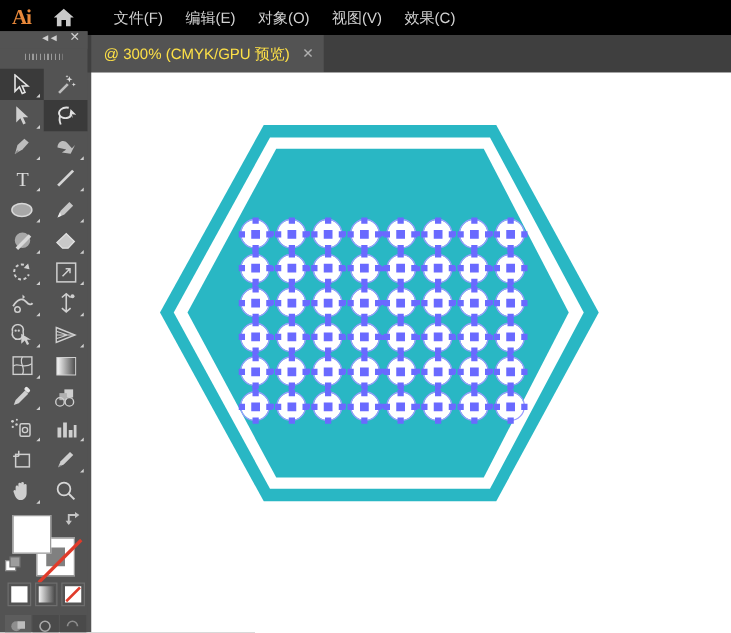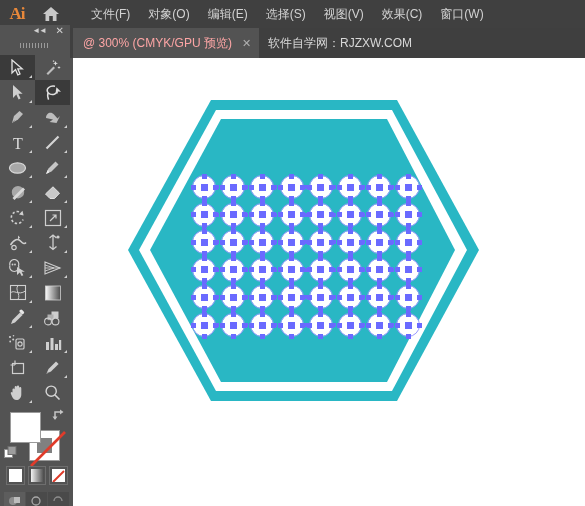--- a/index.html
+++ b/index.html
@@ -1,35 +1,35 @@
 <!DOCTYPE html>
 <html><head>
 <meta charset="utf-8">
 <style>
   html,body{margin:0;padding:0;background:#fff;}
   body{width:585px;height:506px;overflow:hidden;
        font-family:"Liberation Sans","DejaVu Sans",sans-serif;}
   .app{position:relative;width:585px;height:506px;background:#535353;overflow:hidden;}
 
   
-  .menubar{position:absolute;left:0;top:0;width:585px;height:28px;background:#404040;
+  .menubar{position:absolute;left:0;top:0;width:585px;height:28px;background:#000000;
            display:flex;align-items:center;}
   .ai-logo{width:34px;height:28px;display:flex;align-items:center;justify-content:center;
            color:#e8883a;font-size:17px;font-weight:bold;font-family:"Liberation Serif",serif;
            letter-spacing:-1px;}
   .home-icon{width:34px;height:28px;display:flex;align-items:center;justify-content:center;}
   .menu-items{display:flex;align-items:flex-start;margin-left:14px;}
   .menu-item{color:#d2d2d2;font-size:12px;padding:0 9px;line-height:28px;white-space:nowrap;}
 
   
   .tabbar{position:absolute;left:0;top:28px;width:585px;height:30px;background:#3f3f3f;}
   .tab{position:absolute;top:0;height:30px;display:flex;align-items:center;
        padding:0 8px 0 10px;box-sizing:border-box;}
   .tab.active{background:#535353;}
-  .tab-label{font-size:12px;color:#fca5a5;white-space:nowrap;}
+  .tab-label{font-size:12px;color:#fde047;white-space:nowrap;}
   .tab-label.plain{color:#d8d8d8;}
   .tab-close{margin-left:10px;color:#b0b0b0;font-size:11px;line-height:1;}
 
   
   .toolpanel{position:absolute;left:0;top:25px;width:70px;height:481px;background:#535353;
              box-sizing:border-box;z-index:5;}
   .tp-head{position:relative;height:14px;background:#535353;}
   .tp-collapse{position:absolute;right:24px;top:1px;color:#cfcfcf;font-size:8px;letter-spacing:-1px;}
   .tp-close{position:absolute;right:6px;top:0px;color:#cfcfcf;font-size:10px;line-height:12px;}
   .tp-grip{height:12px;display:flex;align-items:center;justify-content:center;}
@@ -79,36 +79,31 @@
 
   <div class="menubar">
     <div class="ai-logo">Ai</div>
     <div class="home-icon">
       <svg width="18" height="16" viewBox="0 0 18 16">
         <path d="M9 1 L17 8 L14.5 8 L14.5 15 L10.8 15 L10.8 10 L7.2 10 L7.2 15 L3.5 15 L3.5 8 L1 8 Z" fill="#c9c9c9"></path>
       </svg>
     </div>
     <div class="menu-items">
       <div class="menu-item">文件(F)</div>
+      <div class="menu-item">编辑(E)</div>
       <div class="menu-item">对象(O)</div>
-      <div class="menu-item">编辑(E)</div>
-      <div class="menu-item">选择(S)</div>
       <div class="menu-item">视图(V)</div>
       <div class="menu-item">效果(C)</div>
-      <div class="menu-item">窗口(W)</div>
     </div>
   </div>
 
   <div class="tabbar">
     <div class="tab active" style="left:73px;">
       <span class="tab-label">@ 300% (CMYK/GPU 预览)</span>
       <span class="tab-close">✕</span>
-    </div>
-    <div class="tab" style="left:258px;">
-      <span class="tab-label plain">软件自学网：RJZXW.COM</span>
     </div>
   </div>
 
   <div class="canvas">
     <div class="art">
 
       
       <svg width="512" height="448" viewBox="0 0 512 448">
 
         <polygon points="138,42 324,42 406,192 324,343 138,343 55,192" fill="#29B7C4"></polygon>

